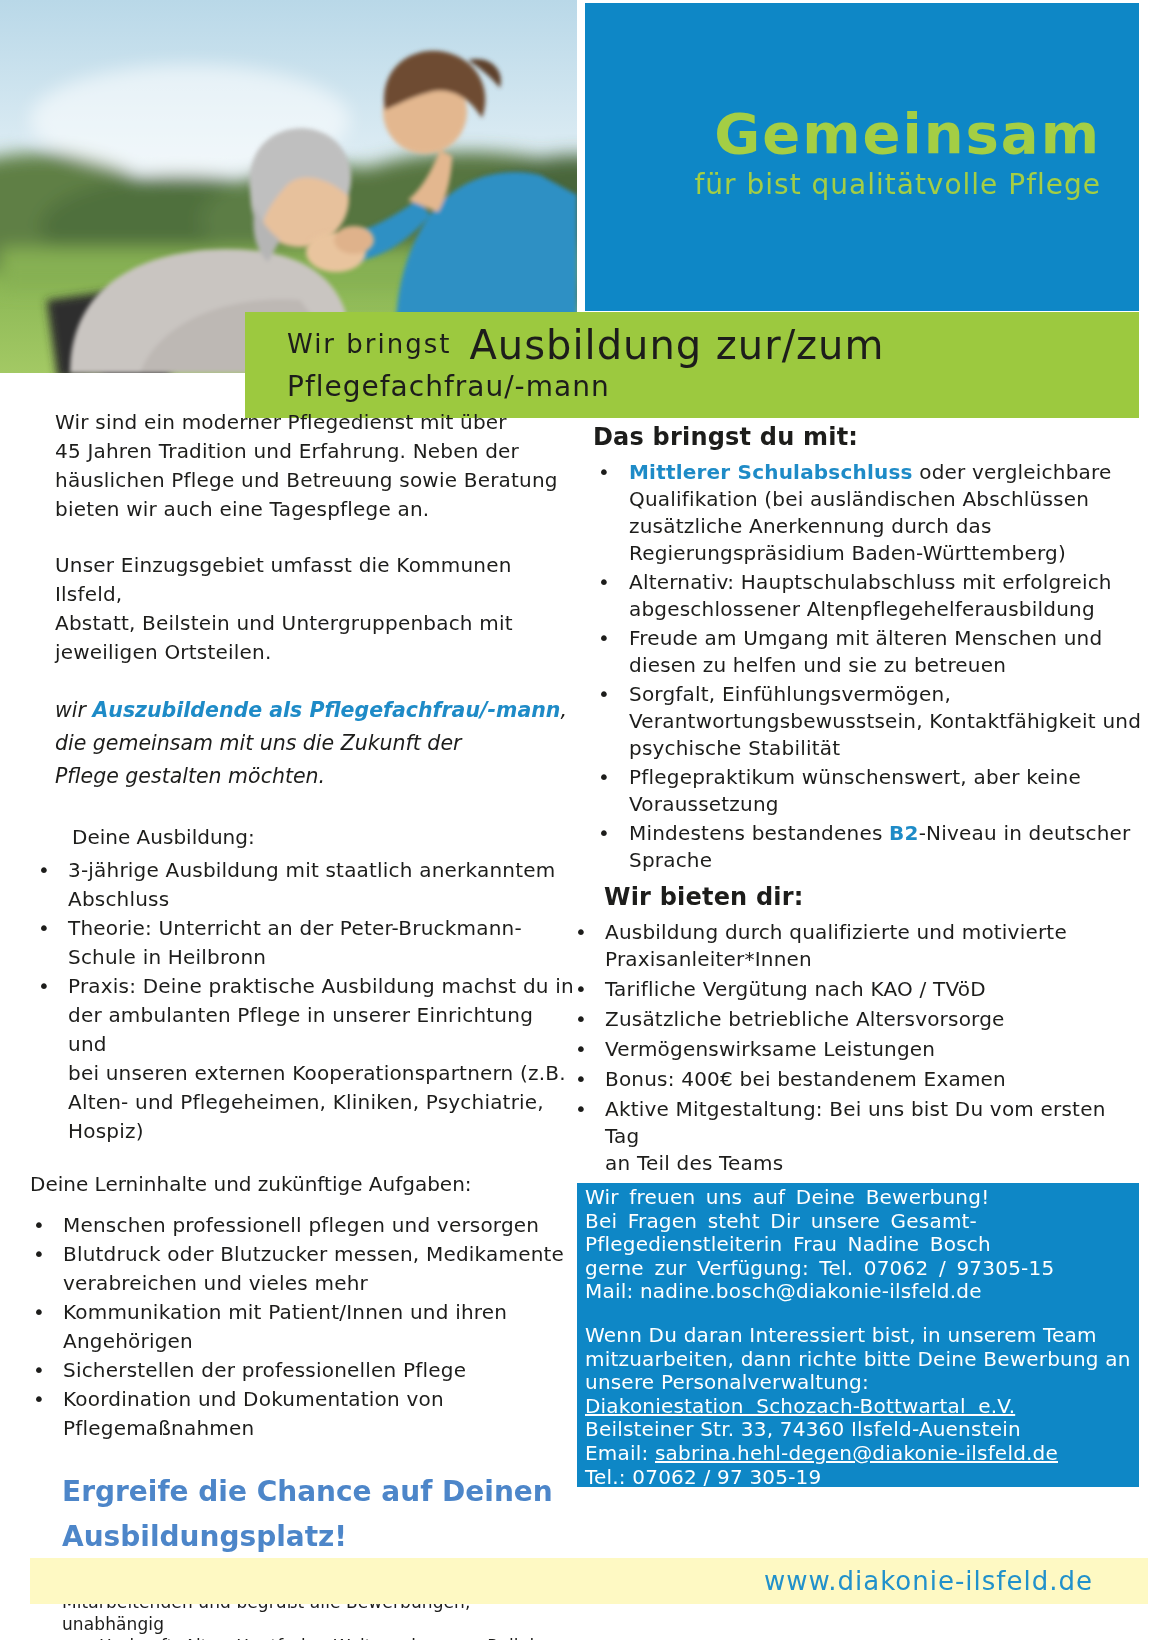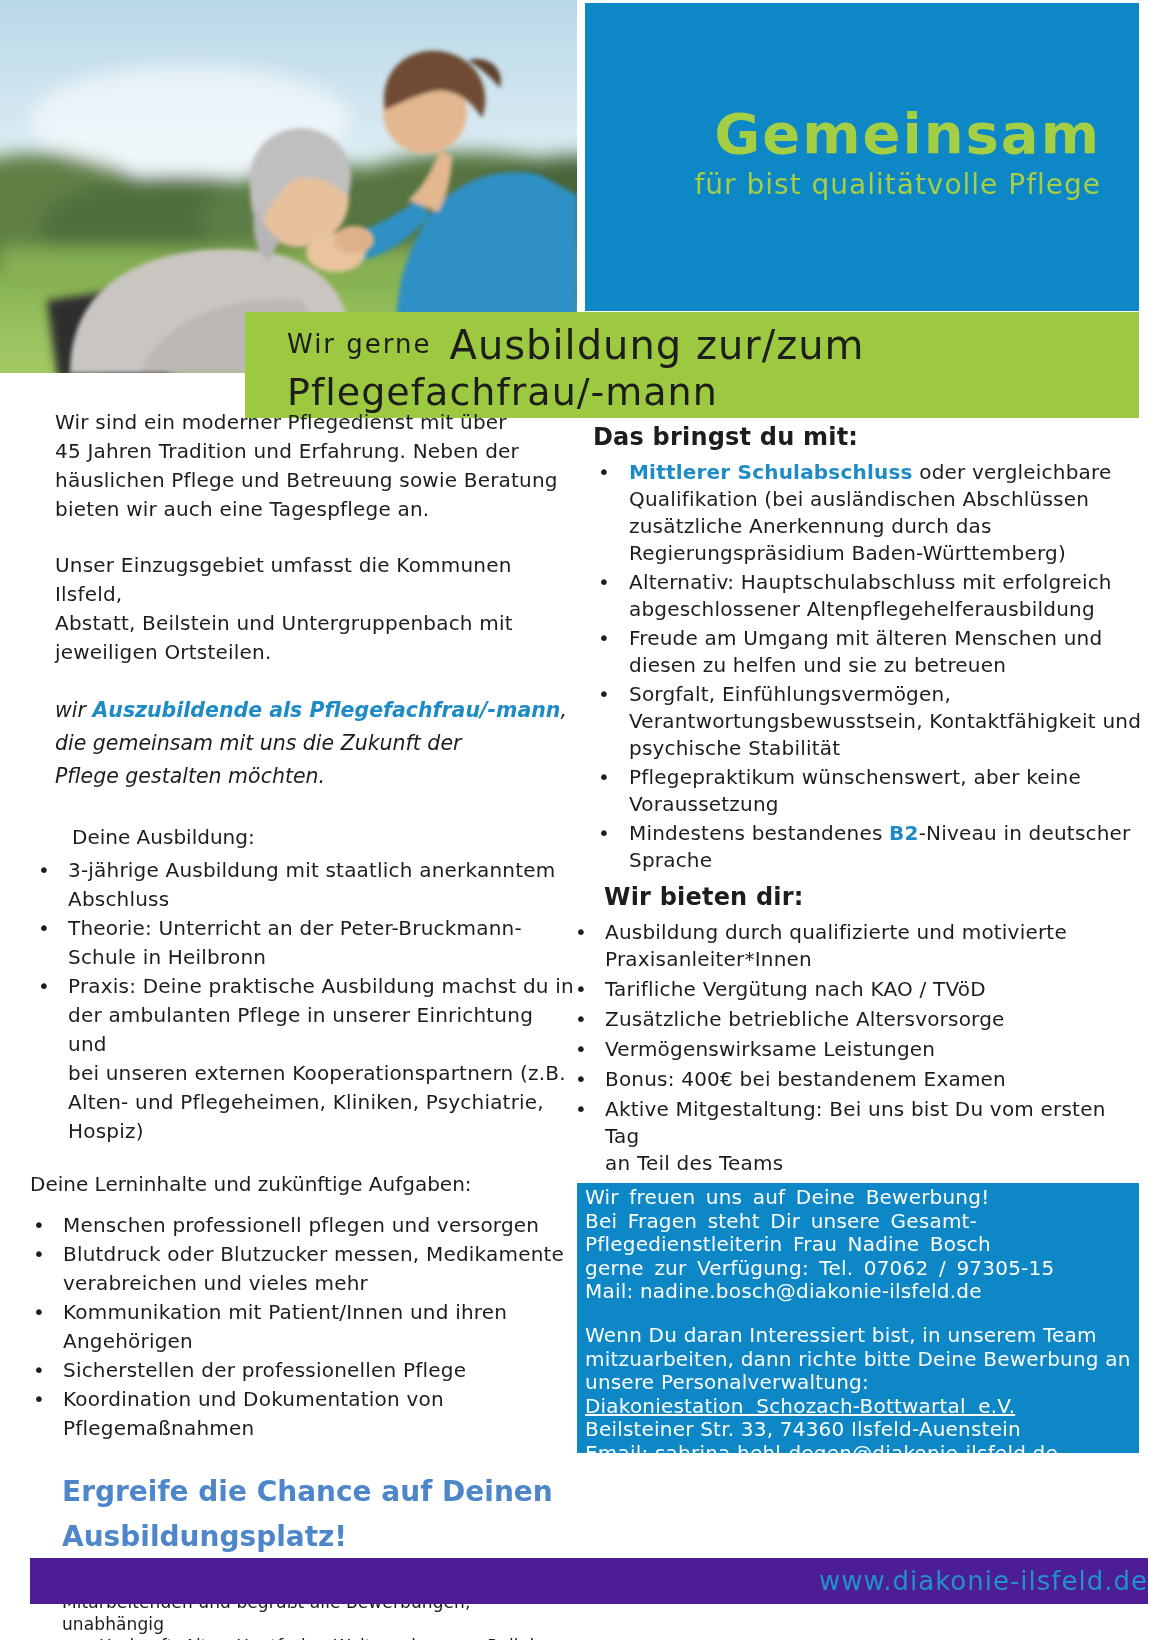--- a/index.html
+++ b/index.html
@@ -15,21 +15,21 @@
         text-align:right;box-sizing:border-box;padding:100px 38px 0 0;}
   .hero-title{color:#a4ce44;font-size:56px;font-weight:bold;letter-spacing:2px;line-height:62px;}
   .hero-sub{color:#a4ce44;font-size:28px;line-height:40px;letter-spacing:1px;}
 
   
   .banner{position:absolute;left:245px;top:312px;width:894px;height:106px;background:#9cc93f;
           box-sizing:border-box;padding:10px 0 0 42px;color:#1d1d1b;}
   .banner .l1{white-space:nowrap;}
   .banner .small{font-size:26px;letter-spacing:2px;vertical-align:6px;}
   .banner .big{font-size:40px;letter-spacing:1px;margin-left:18px;}
-  .banner .l2{font-size:38px;letter-spacing:1px;margin-top:2px;}
+  .banner .l2{font-size:28px;letter-spacing:1px;margin-top:2px;}
 
   
   .col-left{position:absolute;left:55px;top:408px;width:520px;font-size:20px;line-height:29px;}
   .col-left p{margin:0 0 27px 0;white-space:pre-line;letter-spacing:0.2px;}
   .ital{font-style:italic;font-size:20.5px;line-height:33px;margin-bottom:30px;}
   .blue-b{color:#1e8bc7;font-weight:bold;}
   .sec-label{margin:0 0 4px 17px;}
   .sec-label2{margin:24px 0 12px -25px;}
   ul.bul{list-style:none;margin:0;padding:0;}
   ul.bul li{position:relative;padding-left:30px;margin:0 0 0 -17px;white-space:pre-line;letter-spacing:0.2px;}
@@ -40,31 +40,31 @@
   
   .col-right{position:absolute;left:565px;top:424px;width:580px;font-size:20px;line-height:27px;}
   .rc-h1{font-weight:bold;font-size:24px;margin:0 0 8px 28px;letter-spacing:0.2px;}
   .rc-h2{font-weight:bold;font-size:24px;margin:10px 0 8px 39px;letter-spacing:0.2px;}
   ul.rbul{list-style:none;margin:0;padding:0;}
   ul.rbul li{position:relative;padding-left:31px;margin:0 0 2px 33px;white-space:pre-line;letter-spacing:0.2px;}
   ul.rbul li::before{content:"\2022";position:absolute;left:0;top:0;}
   ul.rbul2 li{margin-left:10px;padding-left:30px;margin-bottom:3px;}
 
   
-  .contact{position:absolute;left:577px;top:1183px;width:562px;height:270px;background:#0e87c6;
+  .contact{position:absolute;left:577px;top:1183px;width:562px;height:304px;background:#0e87c6;
            color:#ffffff;box-sizing:border-box;padding:3px 6px 0 8px;font-size:20px;line-height:23.6px;
            letter-spacing:0.2px;}
   .contact .wsp{word-spacing:4px;}
   .contact .wsp2{word-spacing:6px;text-decoration:underline;}
   .contact .gap{height:20px;}
   .contact .u{text-decoration:underline;}
 
   
-  .footer{position:absolute;left:30px;top:1558px;width:1118px;height:46px;background:#4c1d95;
-          text-align:right;box-sizing:border-box;line-height:46px;
+  .footer{position:absolute;left:30px;top:1558px;width:1118px;height:46px;background:#fef9c3;
+          text-align:right;box-sizing:border-box;padding-right:55px;line-height:46px;
           color:#2191cb;font-size:26px;letter-spacing:1px;}
 </style>
 </head>
 <body>
 
 <div class="page">
 
   <div class="photo">
     <svg width="577" height="373" viewBox="0 0 577 373" xmlns="http://www.w3.org/2000/svg">
       <defs>
@@ -128,21 +128,21 @@
     </svg>
   </div>
 
   <div class="hero">
     <div class="hero-title">Gemeinsam</div>
     <div class="hero-sub">für bist qualitätvolle Pflege</div>
   </div>
 
   <div class="banner">
     <div class="l1">
-      <span class="small">Wir gerne</span><span class="big">Ausbildung zur/zum</span>
+      <span class="small">Wir bringst</span><span class="big">Ausbildung zur/zum</span>
     </div>
     <div class="l2">Pflegefachfrau/-mann</div>
   </div>
 
   <div class="col-left">
     <p>Wir sind ein moderner Pflegedienst mit über
 45 Jahren Tradition und Erfahrung. Neben der
 häuslichen Pflege und Betreuung sowie Beratung
 bieten wir auch eine Tagespflege an.</p>
     <p>Unser Einzugsgebiet umfasst die Kommunen Ilsfeld,

